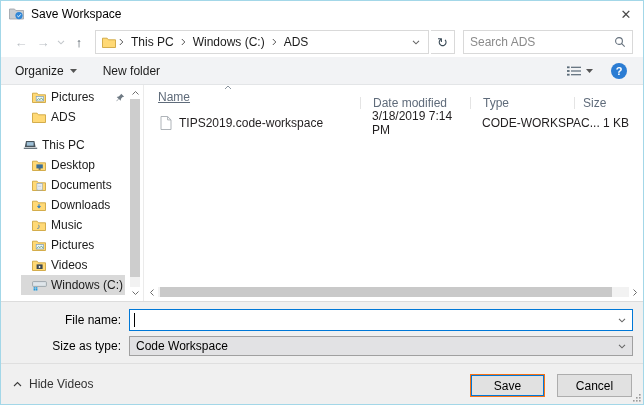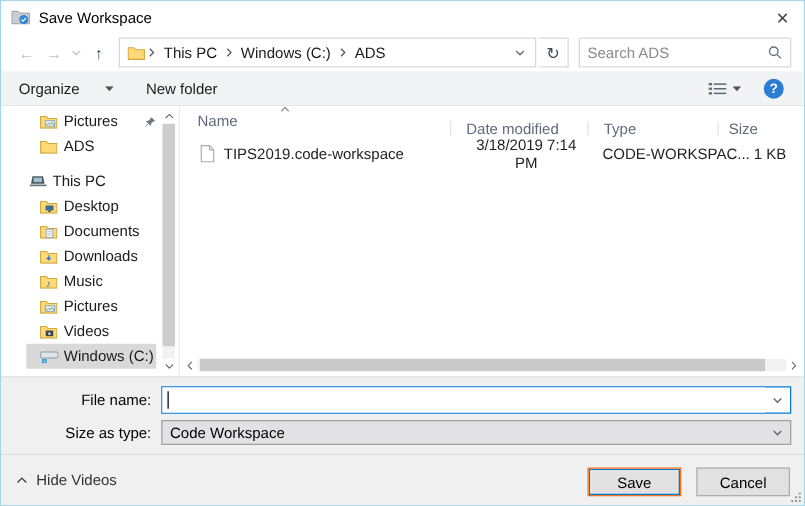--- a/index.html
+++ b/index.html
@@ -28,21 +28,21 @@
   .addr-box .dd { margin-left:auto; width:20px; display:flex; justify-content:center; }
   .refresh-btn { width:24px; height:24px; border:1px solid #d9d9d9; border-left:none; background:#fff;
                  display:flex; align-items:center; justify-content:center; color:#3c4c58; font-size:13px; }
   .search-box { width:170px; height:24px; border:1px solid #d9d9d9; background:#fff; margin-left:6px;
                 display:flex; align-items:center; padding:0 6px; }
   .search-box input { flex:1; border:none; outline:none; font:12px "Liberation Sans",sans-serif; color:#333; min-width:0; }
   .search-box input::placeholder { color:#8a8a8a; }
   
   .toolbar { height:28px; background:#f2f3f5; border-bottom:1px solid #e3e5e7; display:flex; align-items:center;
              padding:0 16px 0 14px; }
-  .tool-btn { display:flex; align-items:center; gap:20px; color:#1b1b1b; }
+  .tool-btn { display:flex; align-items:center; gap:6px; color:#1b1b1b; }
   .tool-newfolder { margin-left:26px; }
   .tool-right { margin-left:auto; display:flex; align-items:center; gap:6px; }
   .viewmode { display:flex; align-items:center; gap:4px; }
   .help-btn { width:16px; height:16px; border-radius:50%; background:#2b7cd3; color:#fff; font-size:11px; font-weight:bold;
               display:flex; align-items:center; justify-content:center; margin-left:12px; }
   
   .main { height:216px; display:flex; background:#fff; }
   .sidebar { width:142px; position:relative; background:#fff; }
   .side-list { padding-top:2px; }
   .side-item { height:20px; margin-left:20px; width:104px; display:flex; align-items:center; gap:4px; }
@@ -55,28 +55,28 @@
   .pin { margin-left:auto; display:inline-flex; }
   .v-scroll { position:absolute; top:2px; right:2px; width:12px; height:212px; display:flex; flex-direction:column; align-items:center; }
   .v-scroll .arr { height:12px; display:flex; align-items:center; justify-content:center; width:100%; color:#6d6d6d; }
   .v-scroll .track { flex:1; width:10px; background:#f2f2f2; position:relative; }
   .v-scroll .thumb { position:absolute; top:0; left:0; width:10px; height:178px; background:#cdcdcd; }
   
   .filearea { flex:1; position:relative; border-left:1px solid #ebebeb; background:#fff; }
   .list-header { position:absolute; top:0; left:0; right:0; height:24px; display:flex; color:#5f6b7a; }
   .hcell { display:flex; align-items:center; padding-left:12px; }
   .hcell + .hcell { border-left:1px solid #e4e4e4;margin-top:12px; }
-  .h-name { width:216px; padding-left:14px; position:relative; }
+  .h-name { width:216px; padding-left:14px; position:relative;text-decoration:underline; }
   .h-date { width:110px; }
   .h-type { width:104px; }
   .h-size { flex:1; padding-left:8px; }
   .sort-caret { position:absolute; top:0px; left:80px; }
   .file-row { position:absolute; top:28px; left:0; right:0; height:20px; display:flex; align-items:center; color:#211e1f; }
   .c-name { width:216px; display:flex; align-items:center; gap:7px; padding-left:16px; }
-  .c-date { width:110px; padding-left:12px; color:#211e1f;text-align:center; }
+  .c-date { width:110px; padding-left:12px; color:#211e1f; }
   .c-type { width:104px; padding-left:12px; color:#211e1f; white-space:nowrap; }
   .c-size { flex:1; text-align:right; padding-right:14px; }
   .h-scroll { position:absolute; left:2px; right:2px; bottom:3px; height:12px; display:flex; align-items:center; }
   .h-scroll .arr { width:12px; display:flex; justify-content:center; color:#6d6d6d; }
   .h-scroll .track { flex:1; height:10px; background:#f2f2f2; position:relative; }
   .h-scroll .thumb { position:absolute; left:2px; top:0; height:10px; width:96%; background:#c9c9c9; }
   
   .formarea { height:62px; background:#f0f0f0; border-top:1px solid #dcdcdc; padding:7px 10px 0 24px; }
   .frow { display:flex; align-items:center; margin-bottom:5px; }
   .flabel { width:96px; text-align:right; margin-right:8px; flex:none; color:#000; }

